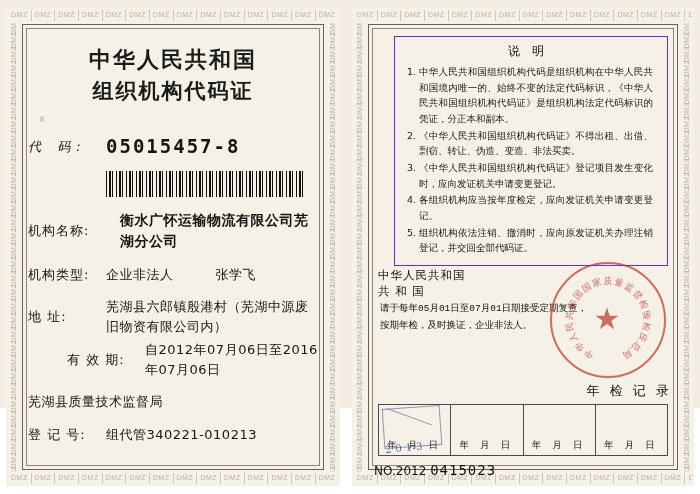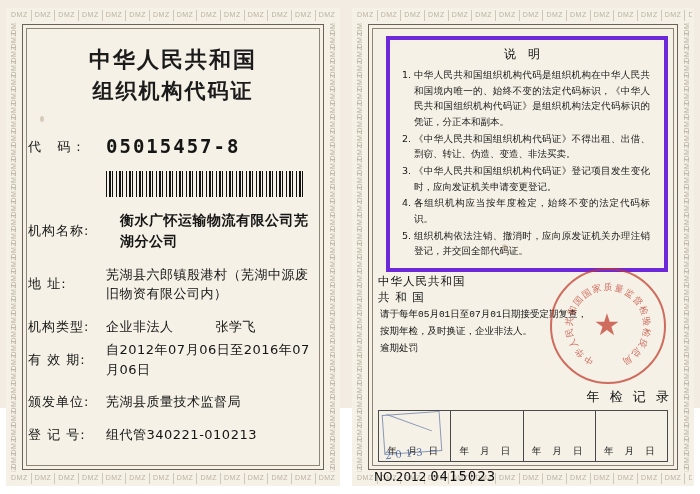--- a/index.html
+++ b/index.html
@@ -112,21 +112,21 @@
   }
   .field .val {
     flex: 1;
     letter-spacing: 0.5px;
     line-height: 1.5;
   }
   .code-row {
     margin-top: 26px;
     align-items: center;
   }
-  .code-row .lbl { letter-spacing: 6px; flex: 0 0 78px; }
+  .code-row .lbl { letter-spacing: 6px; flex: 0 0 78px; font-style: italic; }
   .code-row .val {
     font-family: "DejaVu Sans Mono", monospace;
     font-size: 19px;
     font-weight: bold;
     letter-spacing: 2px;
   }
 
   .barcode {
     margin: 10px 0 0 78px;
     height: 26px;
@@ -136,26 +136,26 @@
       #111 0px, #111 1px, transparent 1px, transparent 3px,
       #111 3px, #111 5px, transparent 5px, transparent 6px,
       #111 6px, #111 7px, transparent 7px, transparent 10px);
   }
 
   .name-row .val { font-size: 14px; font-weight: bold; margin-left: 14px; }
 
   .type-row .val { display: flex; }
   .type-row .val .rep { margin-left: 42px; }
 
-  .bottom-fields { margin-top: 4px; }
+  .bottom-fields { margin-top: 4px; padding-left: 39px; }
 
   
   .notice-box {
-    border: 4px solid #6d28d9;
-    margin: 6px 4px 0 12px;
+    border: 1px solid #6d28d9;
+    margin: 6px 4px 0 20px;
     padding: 6px 14px 8px 8px;
     box-sizing: border-box;
   }
   .notice-title {
     text-align: center;
     font-family: "DejaVu Sans", sans-serif;
     font-size: 12px;
     letter-spacing: 4px;
     color: #111;
     margin-bottom: 4px;
@@ -431,40 +431,39 @@
         <div class="val">05015457-8</div>
       </div>
 
       <div class="barcode"></div>
 
       <div class="field name-row">
         <div class="lbl">机构名称:</div>
         <div class="val">衡水广怀运输物流有限公司芜湖分公司</div>
       </div>
 
-      <div class="field">
-        <div class="lbl">地    址:</div>
-        <div class="val">芜湖县六郎镇殷港村（芜湖中源废旧物资有限公司内）</div>
-      </div>
-
       <div class="field type-row">
         <div class="lbl">机构类型:</div>
         <div class="val">
           <span>企业非法人</span>
           <span class="rep">张学飞</span>
         </div>
       </div>
 
+      <div class="field">
+        <div class="lbl">地    址:</div>
+        <div class="val">芜湖县六郎镇殷港村（芜湖中源废旧物资有限公司内）</div>
+      </div>
+
       <div class="field bottom-fields">
         <div class="lbl">有 效 期:</div>
         <div class="val">自2012年07月06日至2016年07月06日</div>
       </div>
 
       <div class="field">
-        <div class="lbl">颁发单位:</div>
         <div class="val">芜湖县质量技术监督局</div>
       </div>
 
       <div class="field">
         <div class="lbl">登 记 号:</div>
         <div class="val">组代管340221-010213</div>
       </div>
     </div>
 
     <div class="spot" style="left:34px; top:108px; width:4px; height:6px;"></div>
@@ -580,21 +579,21 @@
     <div class="inner-frame"></div>
 
     <div class="content">
 
       <div class="notice-box">
         <div class="notice-title">说  明</div>
         <ol class="notice-list">
           <li>中华人民共和国组织机构代码是组织机构在中华人民共和国境内唯一的、始终不变的法定代码标识，《中华人民共和国组织机构代码证》是组织机构法定代码标识的凭证，分正本和副本。</li>
           <li>《中华人民共和国组织机构代码证》不得出租、出借、剽窃、转让、伪造、变造、非法买卖。</li>
           <li>《中华人民共和国组织机构代码证》登记项目发生变化时，应向发证机关申请变更登记。</li>
-          <li>各组织机构应当按年度检定，始终不变的法定代码标识。</li>
+          <li>各组织机构应当按年度检定，应向发证机关申请变更登记。</li>
           <li>组织机构依法注销、撤消时，应向原发证机关办理注销登记，并交回全部代码证。</li>
         </ol>
       </div>
 
       <div class="seal-area">
         <div class="seal">
           <div class="seal-text" id="seal-text">
               <span style="transform: rotate(-150deg) translate(-50%, -45px);">中</span>
               <span style="transform: rotate(-133.33333333333334deg) translate(-50%, -45px);">华</span>
               <span style="transform: rotate(-116.66666666666667deg) translate(-50%, -45px);">人</span>
@@ -620,21 +619,20 @@
 
         <div class="authority">
           <div class="prc">
             <div>中华人民共和国</div>
             <div>共 和 国</div>
           </div>
         </div>
 
         <div class="note-line">请于每年05月01日至07月01日期接受定期复查，</div>
         <div class="note-line">按期年检，及时换证，企业非法人。</div>
-        <div class="note-line">逾期处罚</div>
       </div>
 
       <div class="annual-title">年 检 记 录</div>
 
       <table class="annual-table">
         <tbody>
             <tr>
           <td>
             <div class="stamp-mark"></div>
             <div class="hand-note">2013</div>

